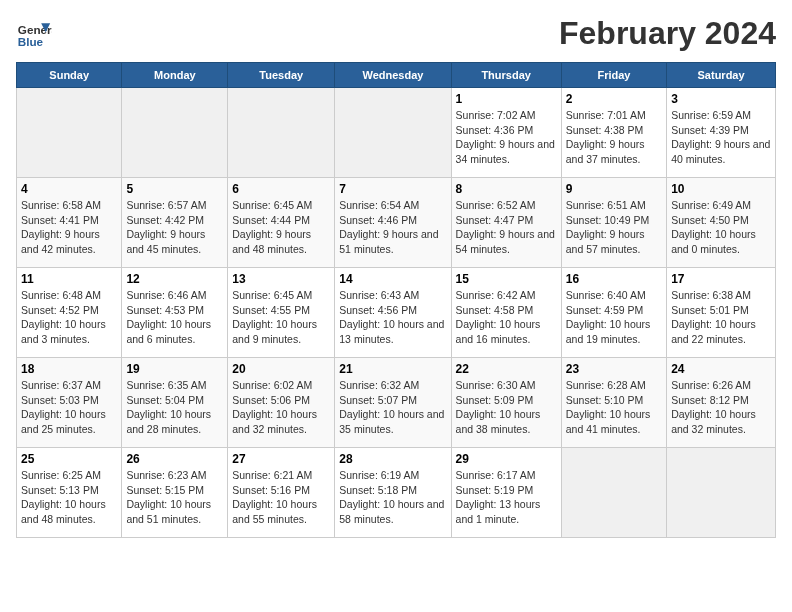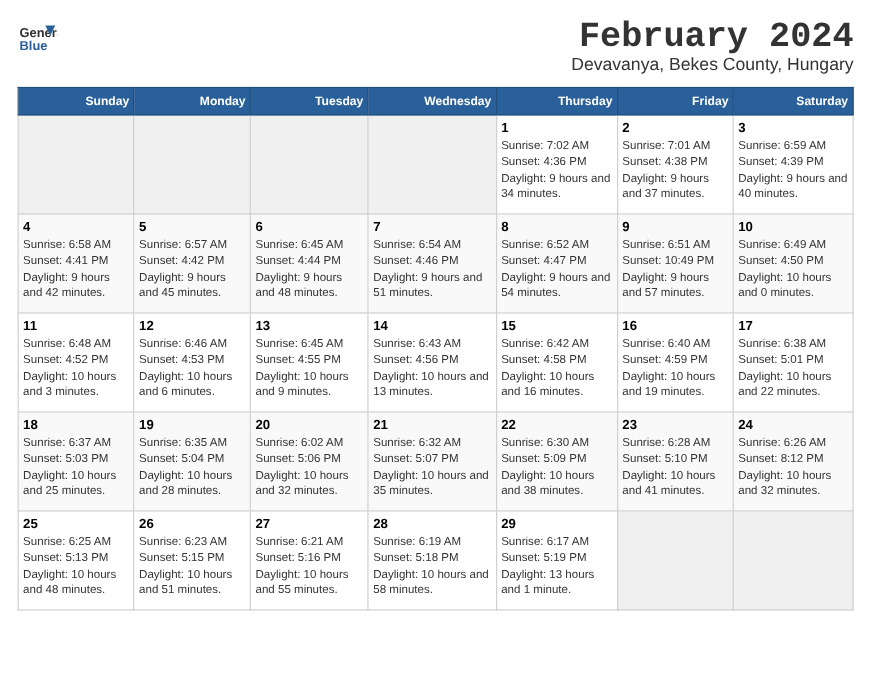--- a/index.html
+++ b/index.html
@@ -26,38 +26,37 @@
       height: 36px;
     }
     .title-block {
       text-align: right;
     }
     .title-block h1 {
       font-size: 32px;
       font-weight: bold;
       color: #333;
       line-height: 1.1;
-      font-family: Liberation Mono, monospace;
     }
     .title-block h2 {
       font-size: 16px;
       font-weight: normal;
       color: #333;
     }
     table {
       width: 100%;
       border-collapse: collapse;
       font-size: 11px;
     }
     thead tr th {
       background-color: #2a6099;
       color: #fff;
       font-weight: bold;
       padding: 6px 4px;
-      text-align: right;
+      text-align: center;
       border: 1px solid #1e4d7a;
     }
     tbody tr td {
       border: 1px solid #ccc;
       padding: 4px 4px;
       vertical-align: top;
       background: #fff;
       min-height: 80px;
       height: 90px;
     }
@@ -88,21 +87,20 @@
 <div class="header">
   <div class="logo">
     <svg class="logo-icon" viewBox="0 0 40 40">
       <text x="2" y="20" font-size="13" font-weight="bold" fill="#333">General</text>
       <text x="2" y="33" font-size="13" font-weight="bold" fill="#2a6099">Blue</text>
       <polygon points="28,8 38,8 33,18" fill="#2a6099"></polygon>
     </svg>
   </div>
   <div class="title-block">
     <h1>February 2024</h1>
-    <h2>Devavanya, Bekes County, Hungary</h2>
   </div>
 </div>
 
 <table>
   <thead>
     <tr id="header-row">
         <th>Sunday</th>
         <th>Monday</th>
         <th>Tuesday</th>
         <th>Wednesday</th>

